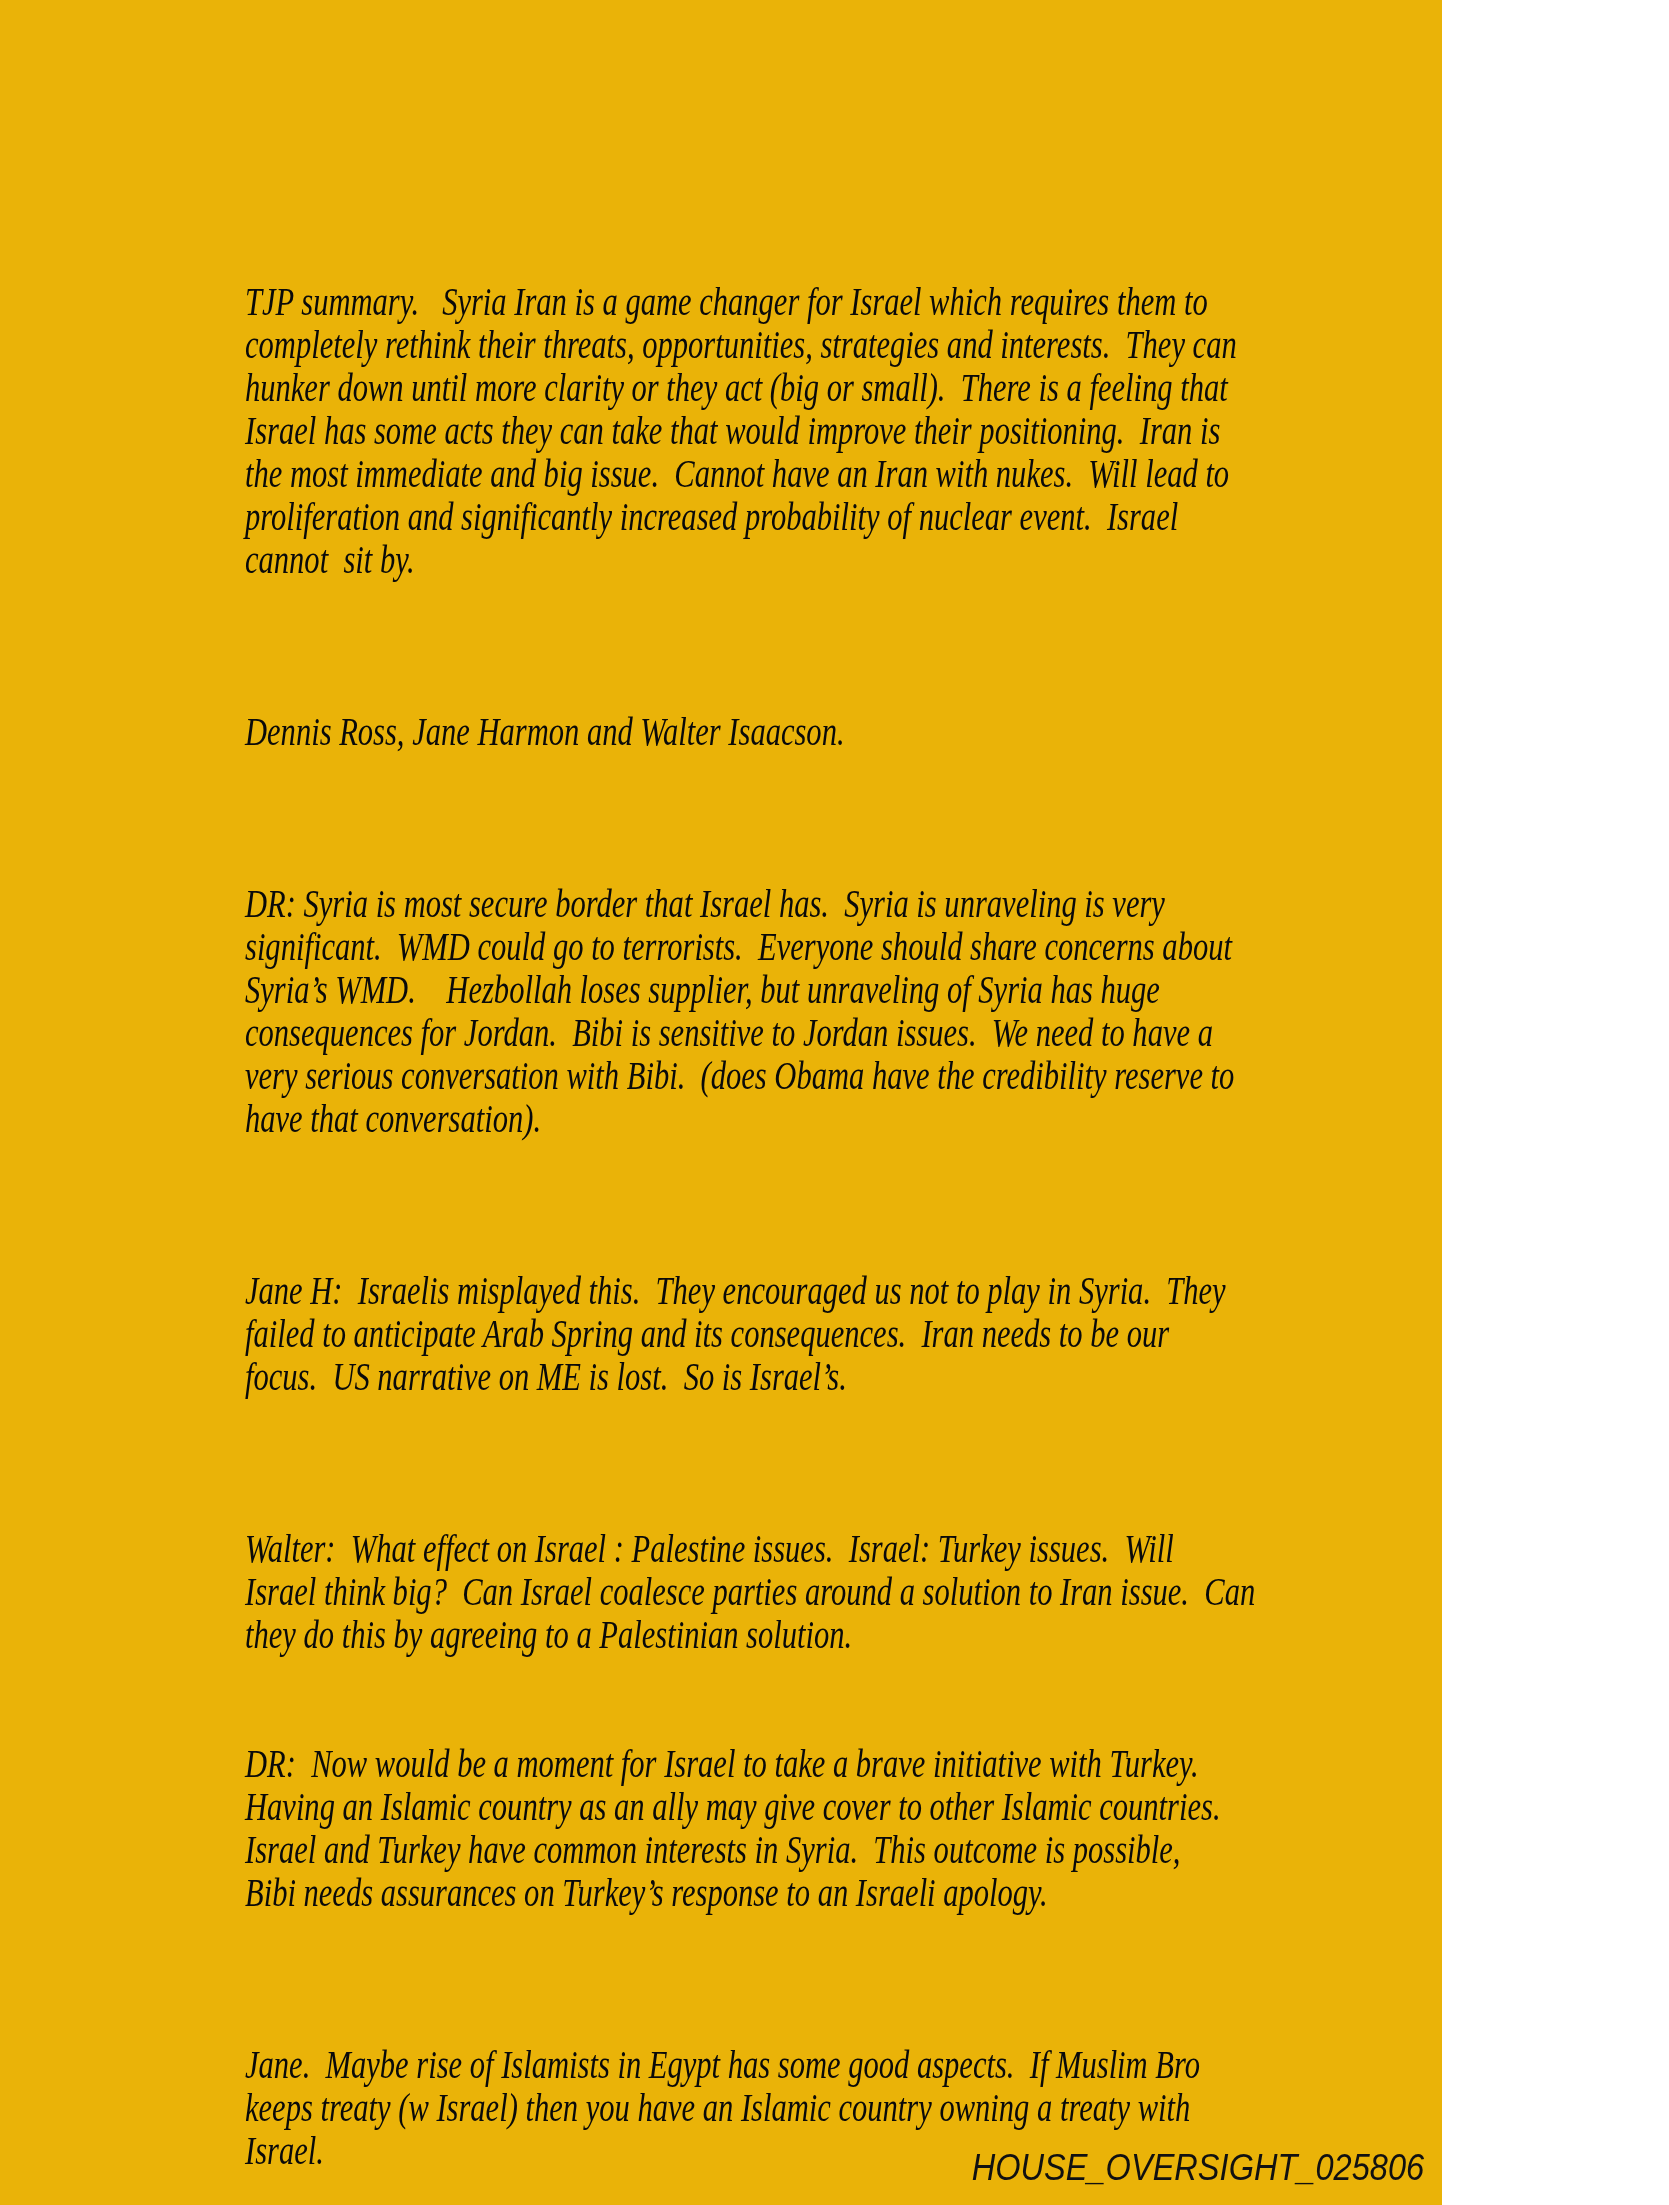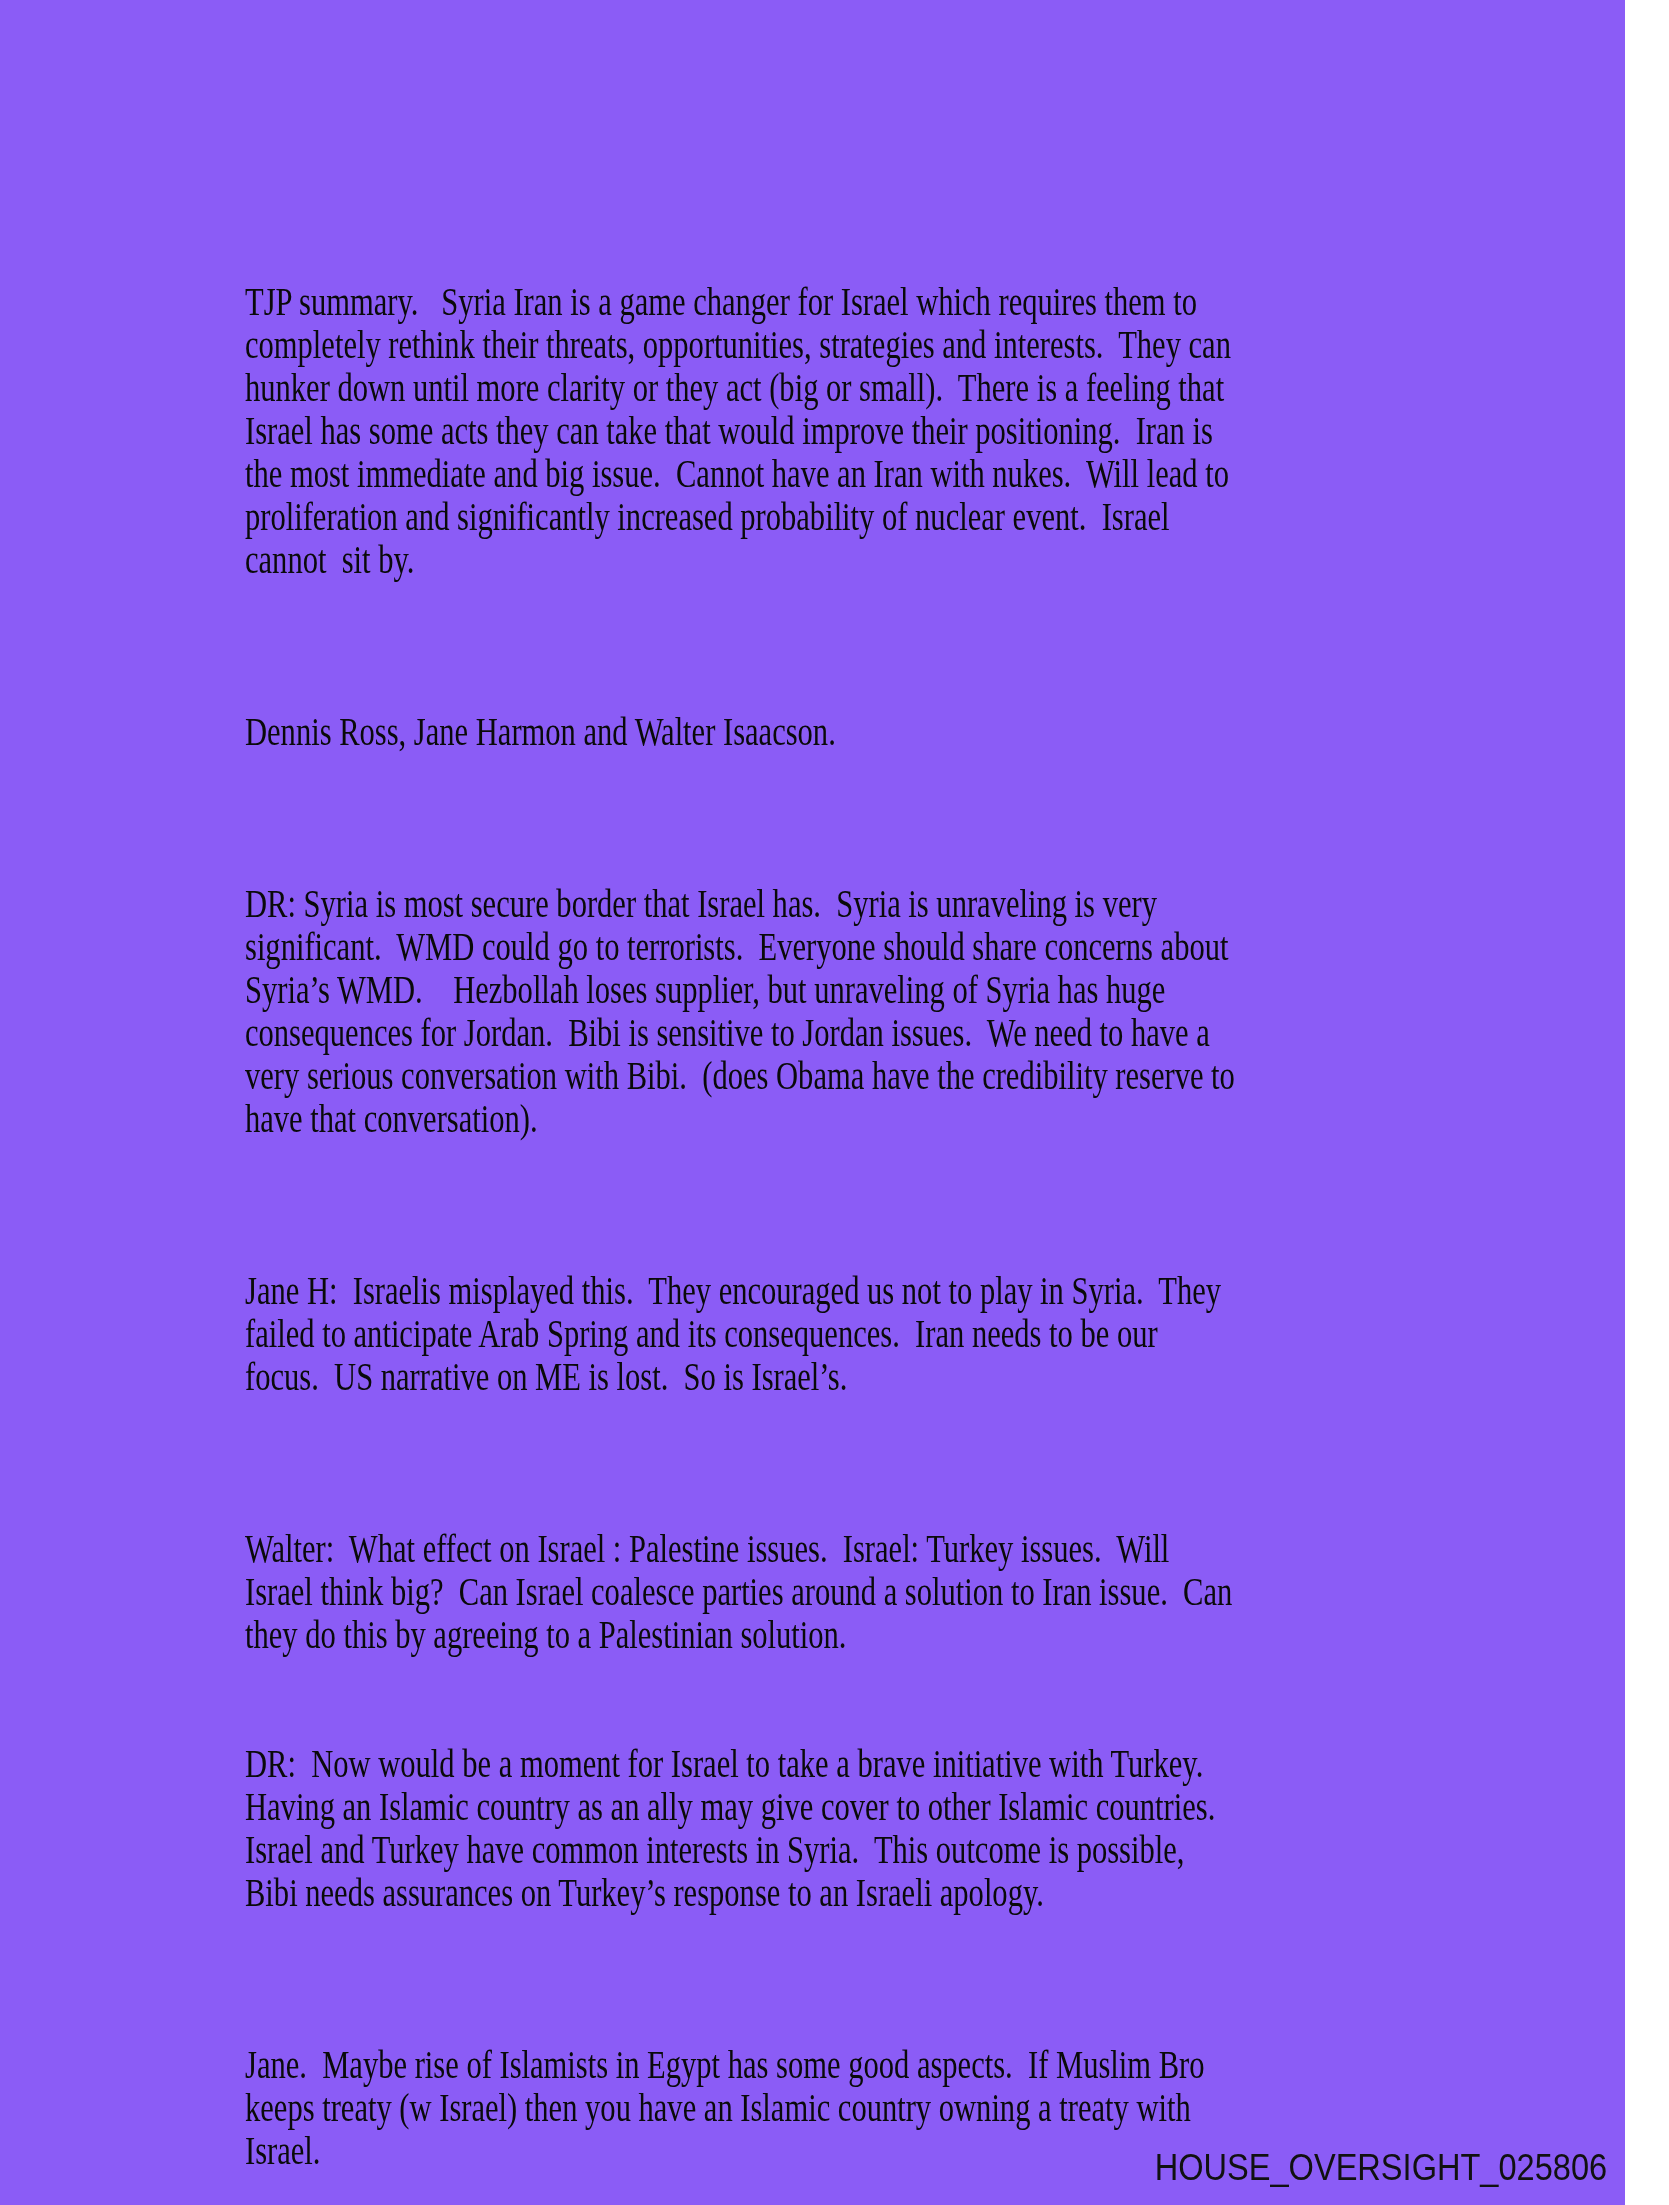--- a/index.html
+++ b/index.html
@@ -2,24 +2,25 @@
 <html style="font-size:10.5px"><head>
 <meta charset="utf-8">
 <style>
   html, body {
     margin: 0;
     padding: 0;
     background: #ffffff;
   }
   .page {
     position: relative;
-    width: 1625px;
+    width: 1442px;
     height: 2205px;
-    background: #8b5cf6;
+    background: #eab308;
     overflow: hidden;
+    font-style: italic;
   }
   
   .text-block {
     position: absolute;
     left: 245px;
     top: 194px;
     width: 1636px;
     transform: scaleX(0.745);
     transform-origin: 0 0;
     font-family: "Liberation Serif", "DejaVu Serif", serif;

